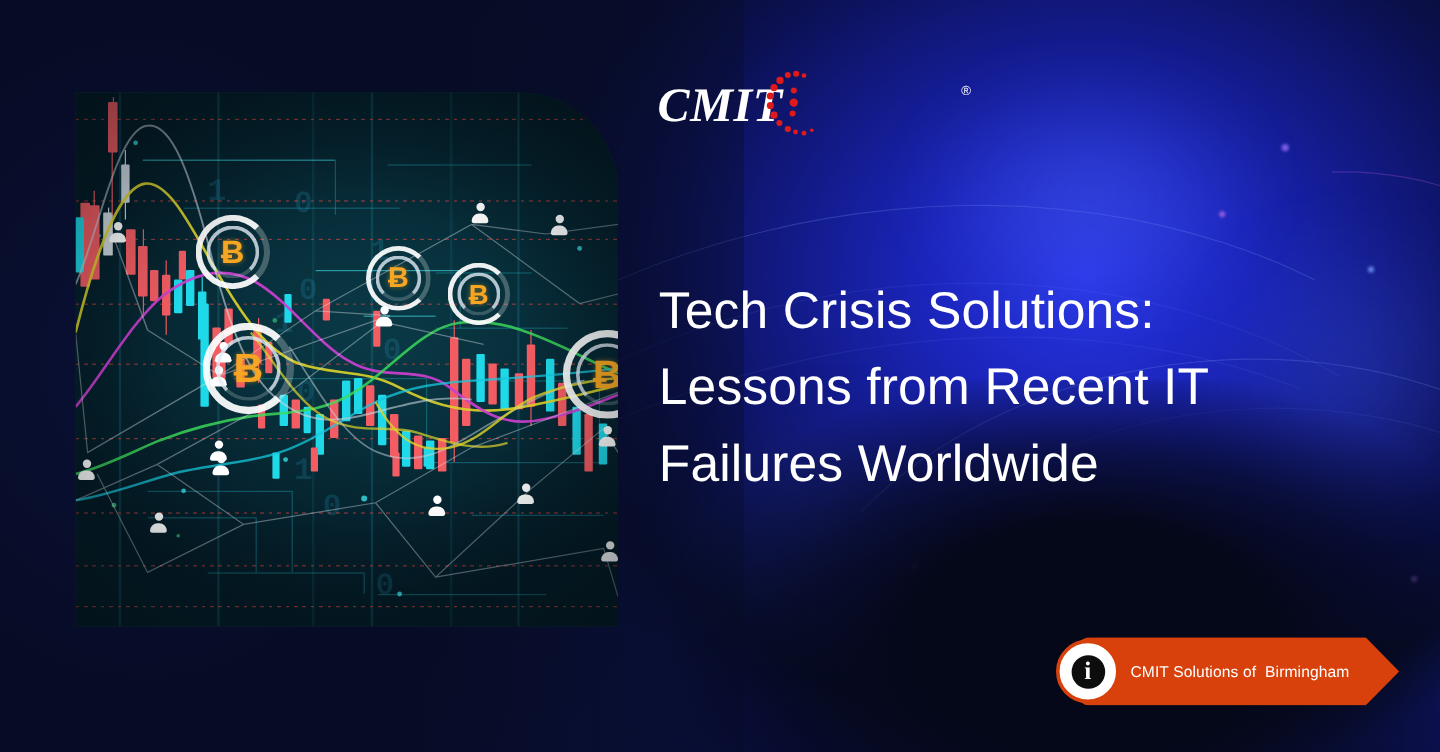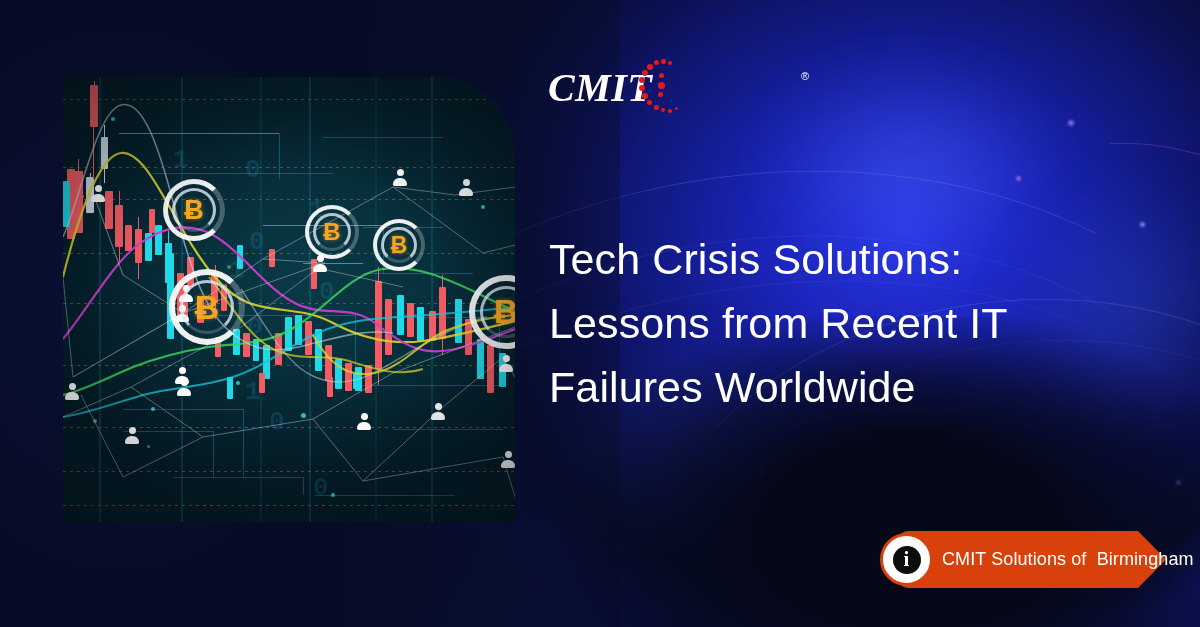--- a/index.html
+++ b/index.html
@@ -227,21 +227,21 @@
     padding-bottom: 1px;
     box-sizing: border-box;
   }
   .badge-text {
     position: absolute;
     left: 62px; top: 0;
     height: 57px;
     display: flex; align-items: center;
     color: #ffffff;
     font-family: "Liberation Sans", sans-serif;
-    font-size: 18px;
+    font-size: 13px;
     letter-spacing: 0.1px;
     white-space: pre;
   }
 </style>
 </head>
 <body>
 
 <div id="canvas">
 
   <div class="bg-base"></div>

